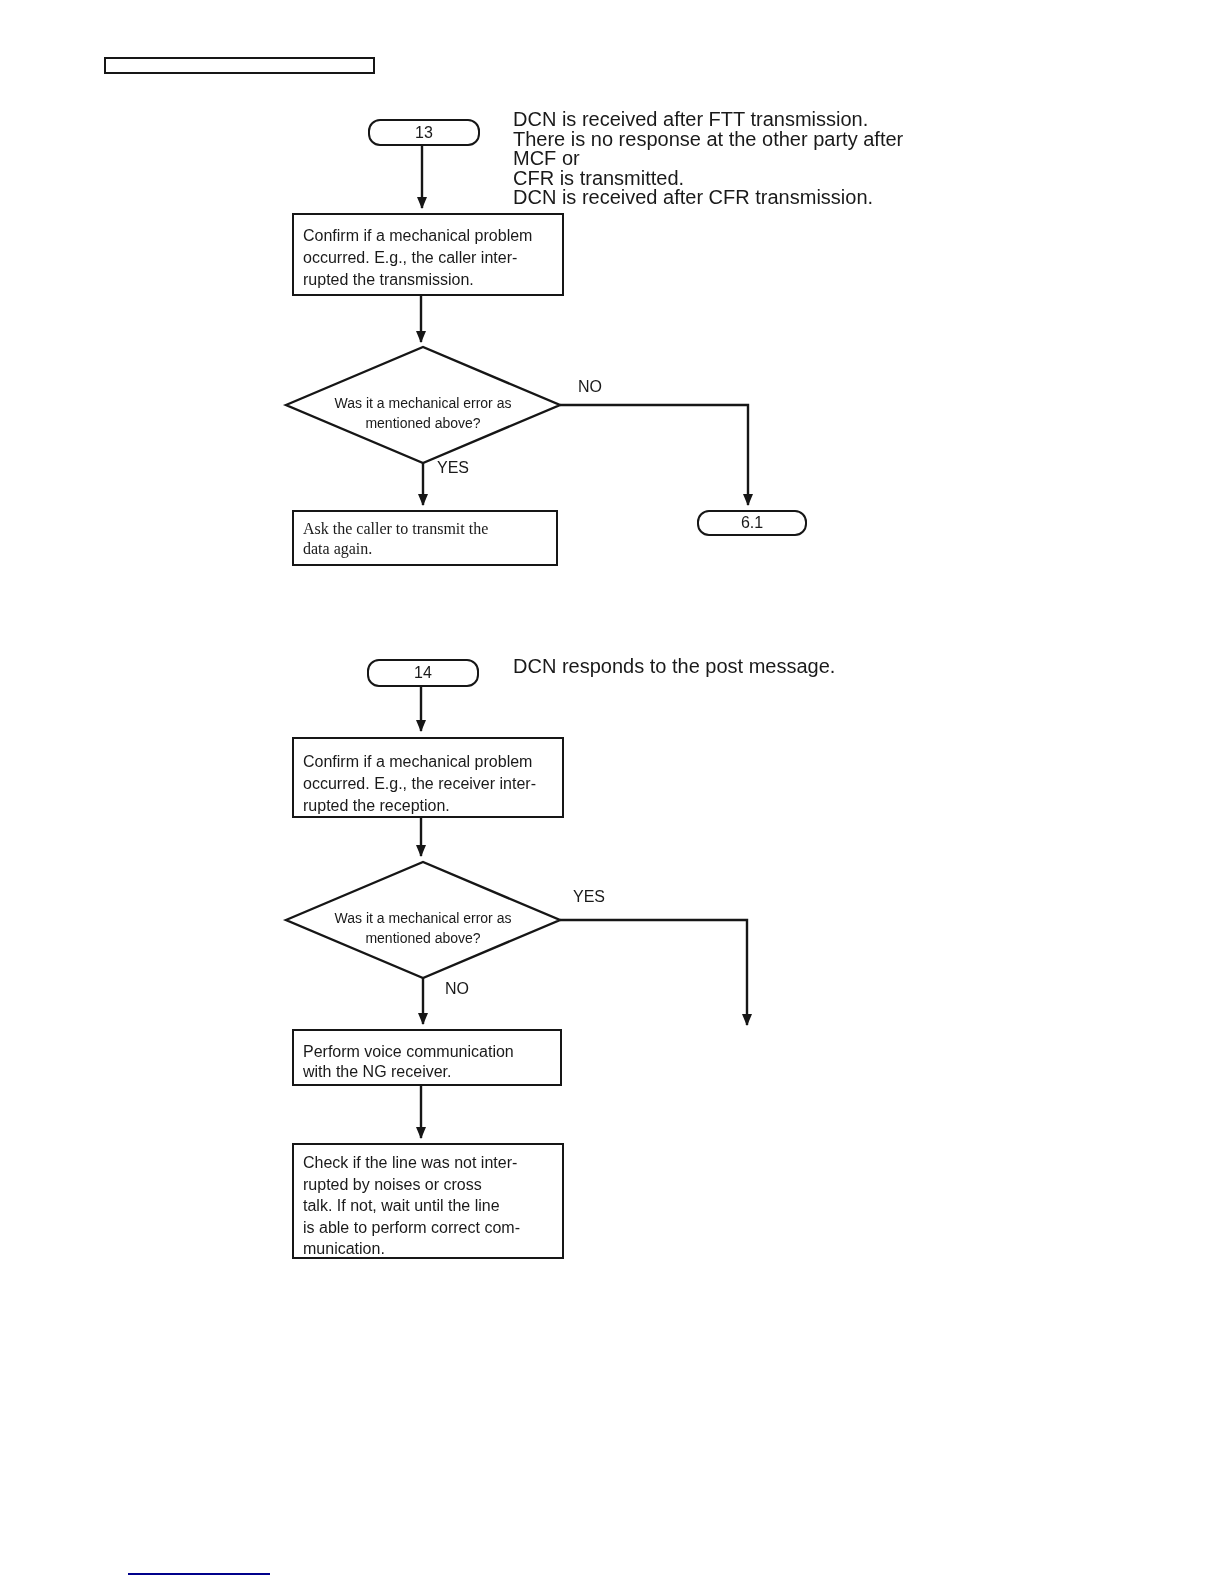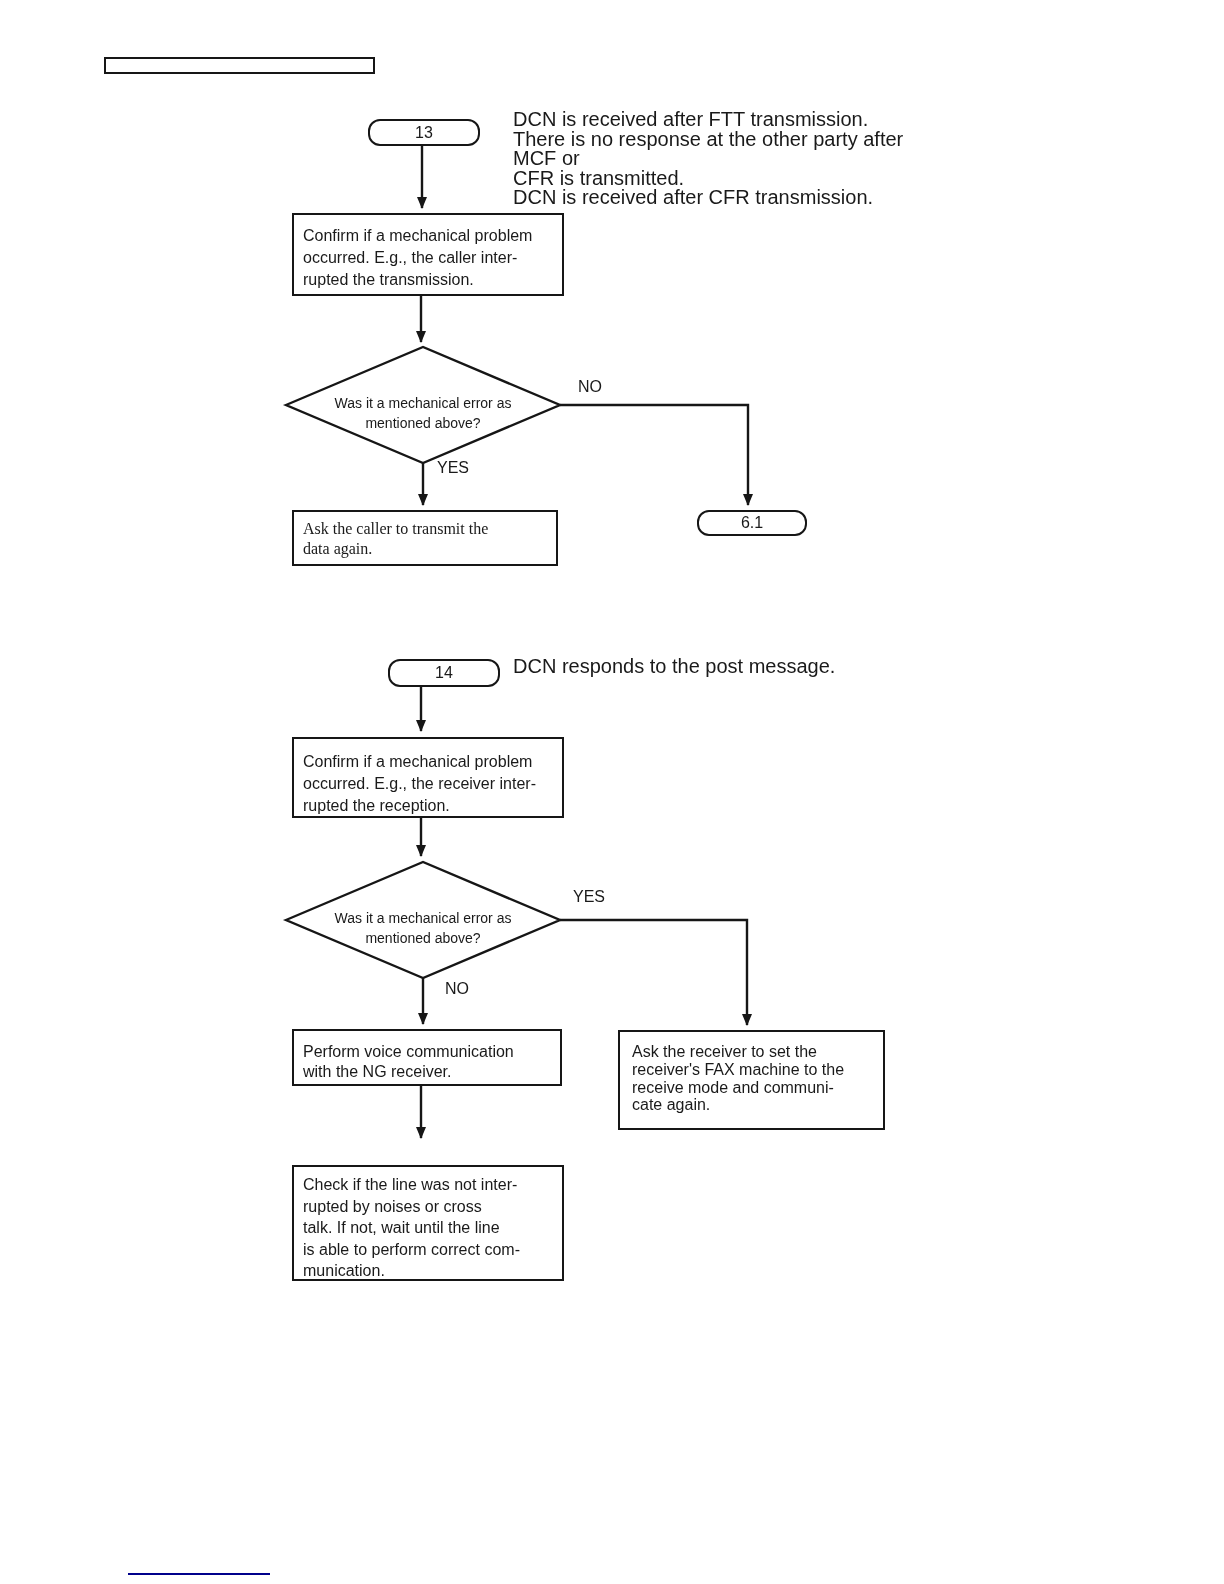--- a/index.html
+++ b/index.html
@@ -100,46 +100,42 @@
 
   <div class="abs branch-label node" style="left:437px;top:459px;">YES</div>
 
   <div class="abs procbox preline node" style="left:292px;top:510px;width:266px;height:56px;padding:7px 6px 0 9px;line-height:20px;font-family:Liberation Serif, serif;">Ask the caller to transmit the
 data again.</div>
 
   <div class="abs terminator node" style="left:697px;top:510px;width:110px;height:26px;">
     <span>6.1</span>
   </div>
 
-  <div class="abs terminator node" style="left:388px;top:659px;width:112px;height:28px;">
+  <div class="abs terminator node" style="left:367px;top:659px;width:112px;height:28px;">
     <span>14</span>
   </div>
 
   <div class="abs note node" style="left:513px;top:656px;width:420px;line-height:20px;">DCN responds to the post message.</div>
 
   <div class="abs procbox preline node" style="left:292px;top:737px;width:272px;height:81px;padding:12px 6px 0 9px;">Confirm if a mechanical problem
 occurred. E.g., the receiver inter-
 rupted the reception.</div>
 
   <div class="abs decision-text preline node" style="left:286px;top:862px;width:274px;height:116px;padding-top:16px;">Was it a mechanical error as
 mentioned above?</div>
 
   <div class="abs branch-label node" style="left:573px;top:888px;">YES</div>
 
   <div class="abs branch-label node" style="left:445px;top:980px;">NO</div>
 
   <div class="abs procbox preline node" style="left:292px;top:1029px;width:270px;height:57px;padding:11px 6px 8px 9px;line-height:19.5px;">Perform voice communication
 with the NG receiver.</div>
 
-  <div class="abs procbox preline node" style="left:618px;top:1030px;width:267px;height:100px;padding:11px 6px 0 12px;line-height:17.8px;">Ask the receiver to set the
-receiver's FAX machine to the
-receive mode and communi-
-cate again.</div>
 
-  <div class="abs procbox preline node" style="left:292px;top:1143px;width:272px;height:116px;padding:7px 6px 0 9px;line-height:21.5px;margin-top:22px;">Check if the line was not inter-
+  <div class="abs procbox preline node" style="left:292px;top:1143px;width:272px;height:116px;padding:7px 6px 0 9px;line-height:21.5px;">Check if the line was not inter-
 rupted by noises or cross
 talk.  If not, wait until the line
 is able to perform correct com-
 munication.</div>
 
   <div class="abs footer-line node" style="left:128px;top:1573px;width:142px;background:#00008B;"></div>
 
 </div>
 
 </body></html>

